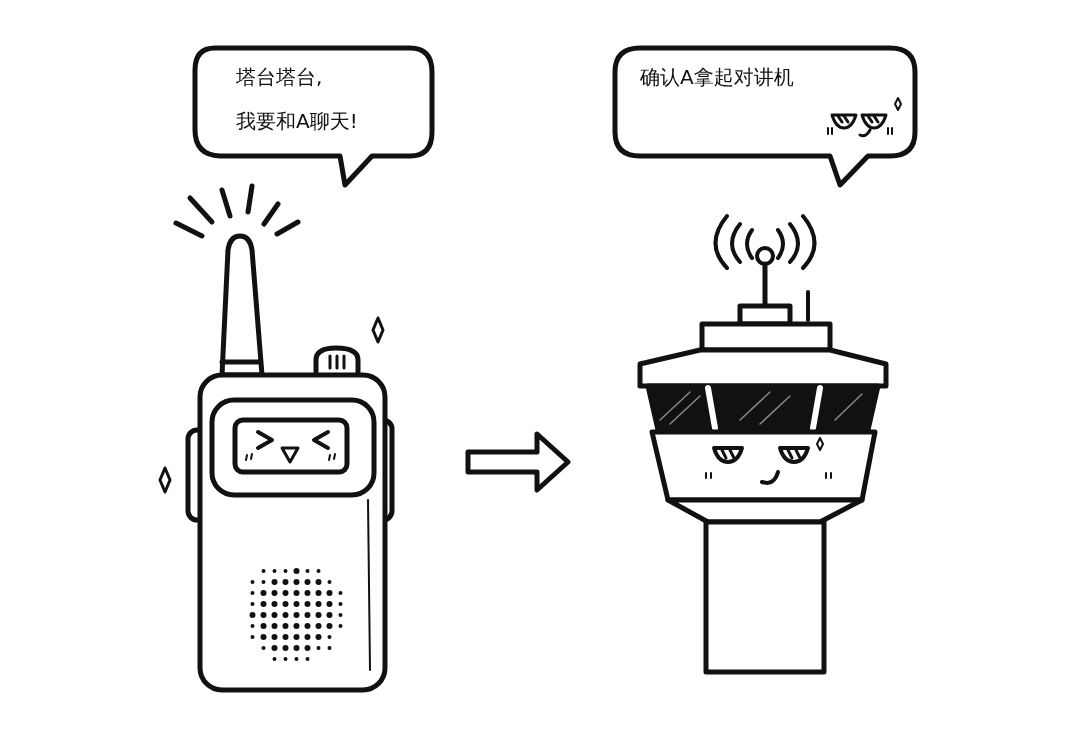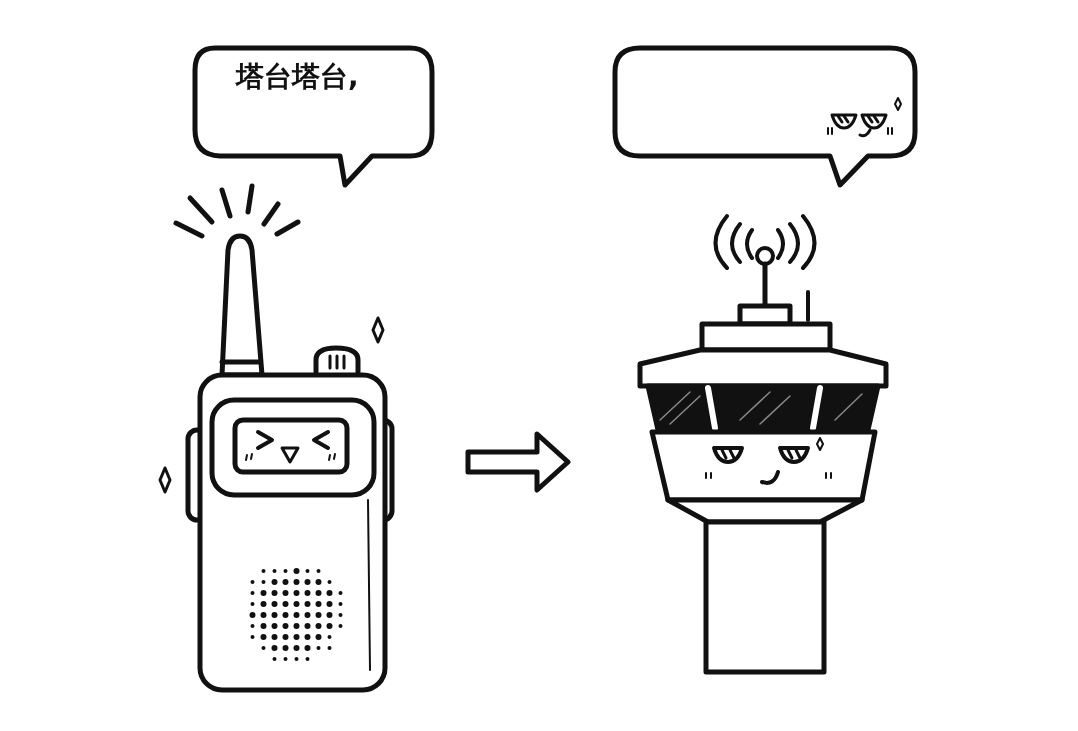--- a/index.html
+++ b/index.html
@@ -1,19 +1,19 @@
 <!DOCTYPE html>
 <html><head>
 <meta charset="utf-8">
 <style>
   html, body { margin: 0; padding: 0; background: #ffffff; }
   body { width: 1078px; height: 731px; position: relative; overflow: hidden;
          font-family: "DejaVu Sans", sans-serif; }
-  .bubble-text { position: absolute; font-size: 28px; color: #111; line-height: 44px;
-                 font-weight: bold; white-space: nowrap; }
+  .bubble-text { position: absolute; font-size: 20px; color: #111; line-height: 44px;
+                 font-weight: normal; white-space: nowrap; }
   svg { position: absolute; left: 0; top: 0; }
 </style>
 </head>
 <body>
 
 <svg width="1078" height="731" viewBox="0 0 1078 731" fill="none" stroke="#111" stroke-width="5" stroke-linecap="round" stroke-linejoin="round">
 
   <g>
     <path d="M215,48 Q195,48 195,70 L195,130 Q195,155 220,156 L340,156 L345,185 L372,156 L410,156 Q432,156 432,132 L432,72 Q432,48 410,48 Z" fill="#fff"></path>
   </g>
@@ -208,16 +208,18 @@
     </g>
 
     <path d="M668,500 L862,500 L820,522 L708,522 Z" fill="#fff"></path>
 
     <rect x="706" y="522" width="118" height="150" fill="#fff"></rect>
   </g>
 </svg>
 
 <div class="bubble-text" style="left:236px; top:55px;">
   <div>塔台塔台,</div>
+  <div>我要和A聊天!</div>
 </div>
 
 <div class="bubble-text" style="left:640px; top:55px;">
+  <div>确认A拿起对讲机</div>
 </div>
 
 </body></html>

